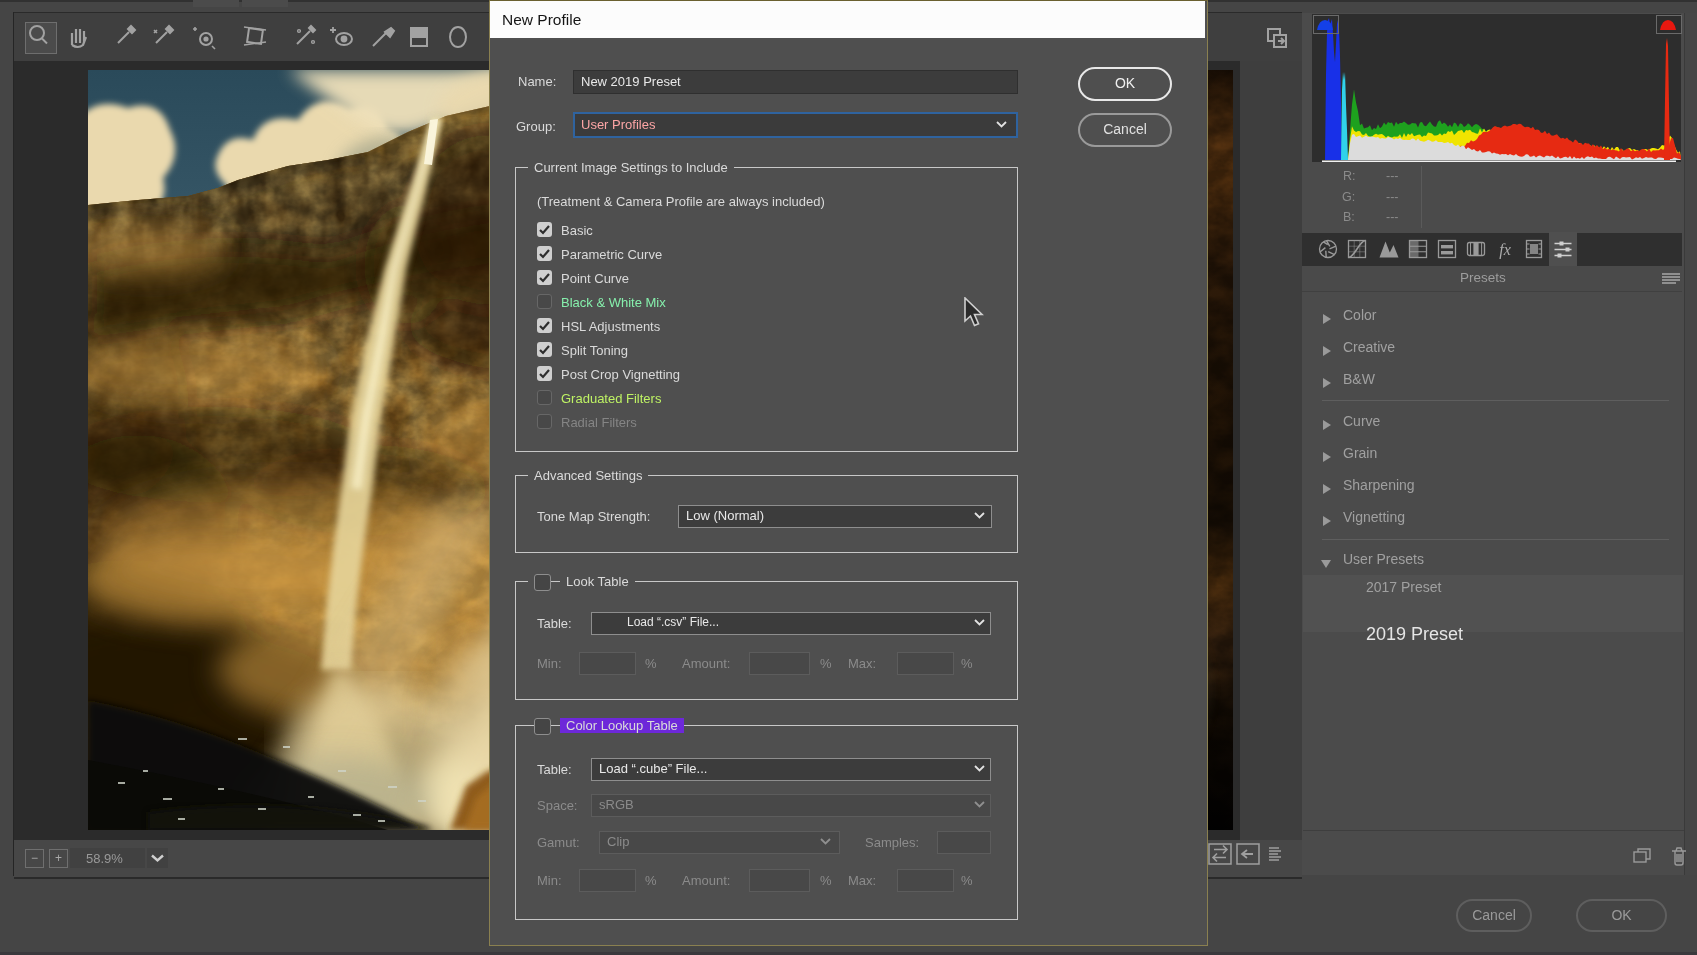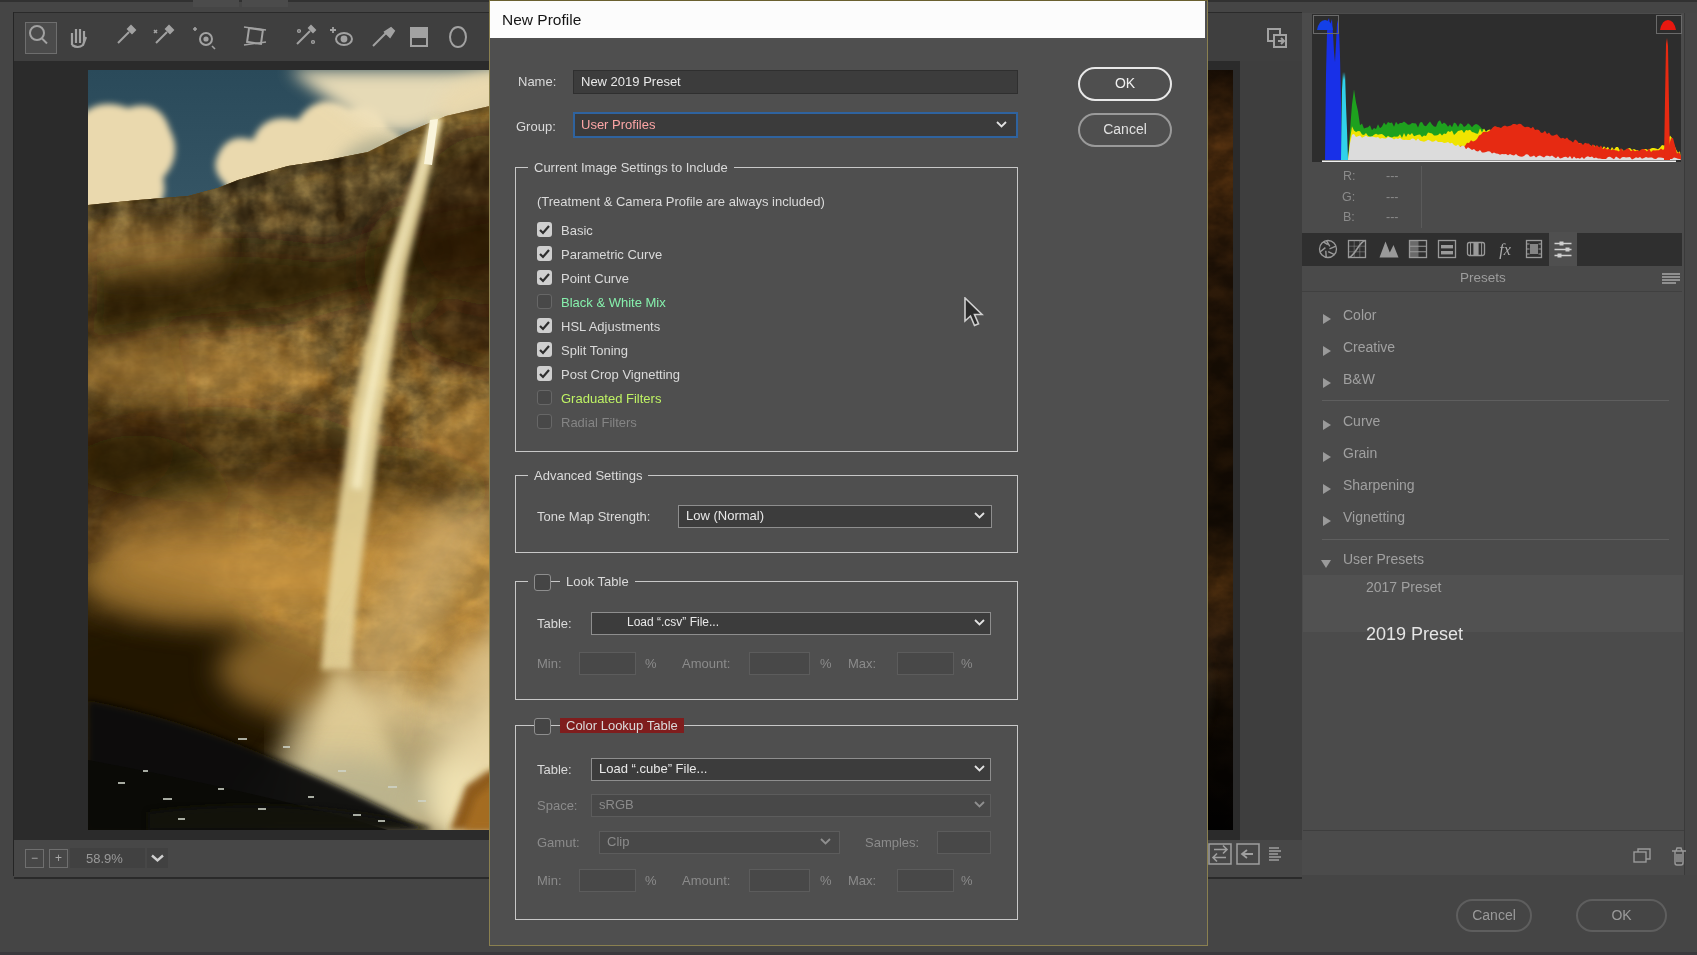--- a/index.html
+++ b/index.html
@@ -507,21 +507,21 @@
     <div class="abs dim" style="left:155px;top:655px;font-size:13px;">%</div>
     <div class="abs dim" style="left:192px;top:655px;font-size:13px;">Amount:</div>
     <div class="abs" style="left:259px;top:651px;width:59px;height:21px;background:#484848;border:1px solid #5c5c5c;"></div>
     <div class="abs dim" style="left:330px;top:655px;font-size:13px;">%</div>
     <div class="abs dim" style="left:358px;top:655px;font-size:13px;">Max:</div>
     <div class="abs" style="left:407px;top:651px;width:55px;height:21px;background:#484848;border:1px solid #5c5c5c;"></div>
     <div class="abs dim" style="left:471px;top:655px;font-size:13px;">%</div>
 
  <div class="abs" style="left:25px;top:724px;width:501px;height:193px;border:1px solid #c8c8c8;"></div>
  <div class="abs" style="left:44px;top:717px;width:15px;height:15px;background:#454545;border:1px solid #8e8e8e;border-radius:3px;"></div>
- <div class="abs" style="left:70px;top:717px;color:#dadada;font-size:13px;background:#7f1d1d;padding:0 6px;">Color Lookup Table</div>
+ <div class="abs" style="left:70px;top:717px;color:#dadada;font-size:13px;background:#6d28d9;padding:0 6px;">Color Lookup Table</div>
  <div class="abs lbl" style="left:47px;top:761px;">Table:</div>
  <div class="abs" style="left:101px;top:757px;width:398px;height:21px;background:#3c3c3c;border:1px solid #8e8e8e;"></div>
  <div class="abs" style="left:109px;top:760px;color:#e8e8e8;font-size:13px;">Load “.cube” File...</div>
  <svg class="abs" style="left:484px;top:764px;" width="11" height="7">
       <path d="M1,1 L5.5,5.5 L10,1" stroke="#e2e2e2" stroke-width="1.8" fill="none"></path>
     </svg>
  <div class="abs dim" style="left:47px;top:797px;font-size:13px;">Space:</div>
  <div class="abs" style="left:101px;top:793px;width:398px;height:21px;background:#484848;border:1px solid #5c5c5c;"></div>
  <div class="abs dim" style="left:109px;top:796px;font-size:13px;">sRGB</div>
  <svg class="abs" style="left:484px;top:800px;" width="11" height="7">

